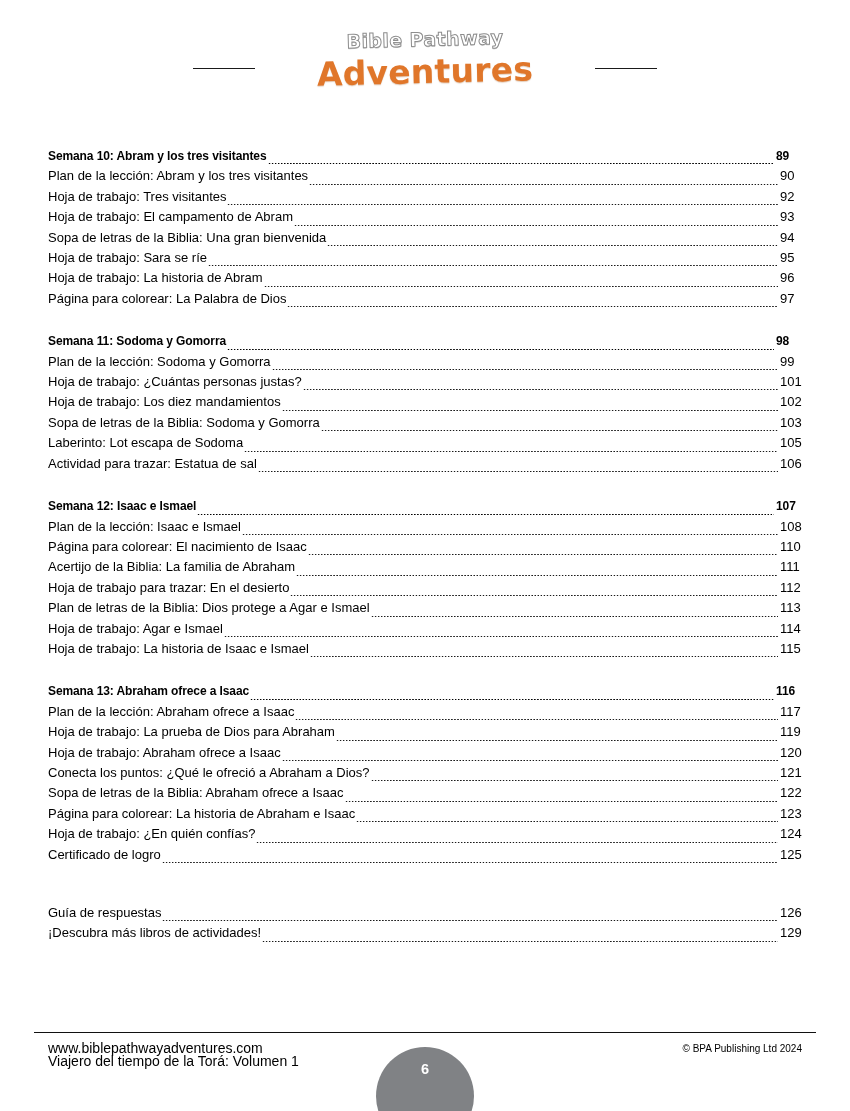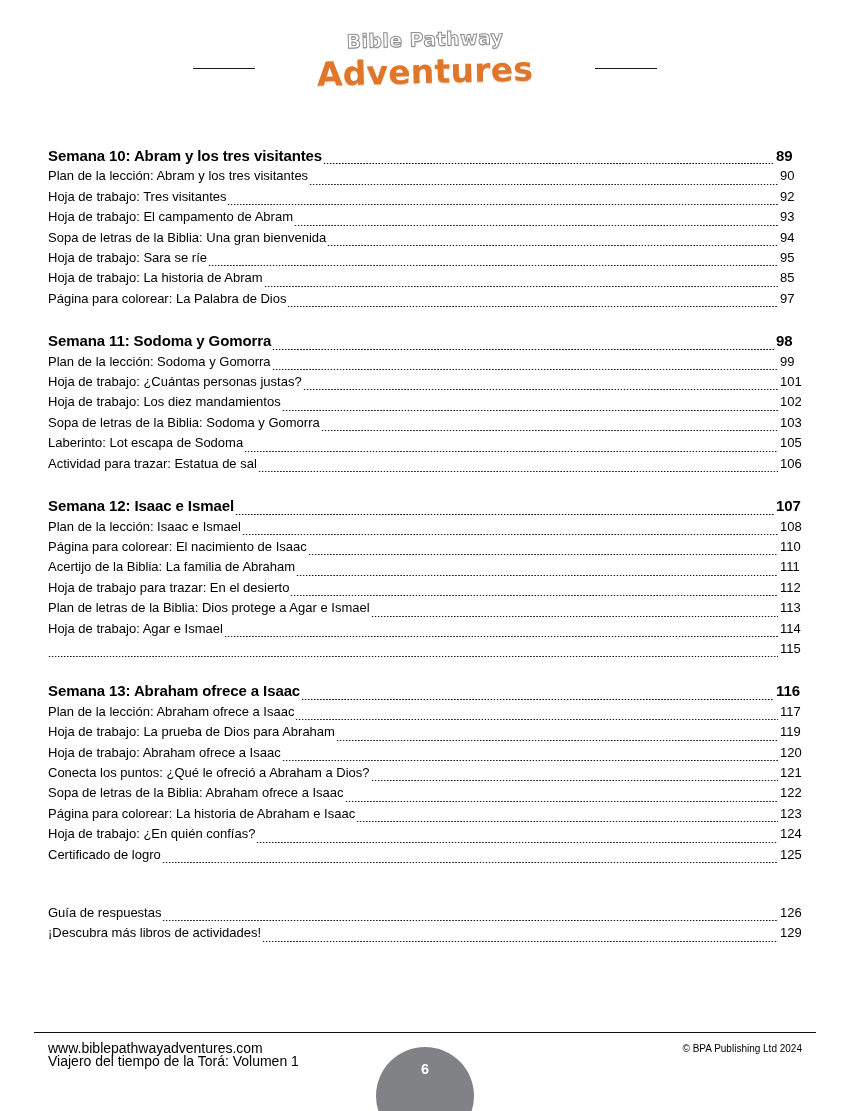--- a/index.html
+++ b/index.html
@@ -109,21 +109,21 @@
     background-repeat: repeat-x;
   }
   .row .pageno {
     flex: 0 0 auto;
     min-width: 22px;
     padding-left: 1px;
   }
 
   .row.section {
     font-weight: bold;
-    font-size: 15px;
+    font-size: 12px;
     letter-spacing: -0.1px;
   }
   .row.section .leader {
     background-image: radial-gradient(circle, #000000 0.85px, transparent 0.95px);
     background-size: 3.05px 3px;
   }
   .row.section .pageno { min-width: 26px; }
   .extras { margin-top: 38px; }
 
   
@@ -225,21 +225,21 @@
           <span class="pageno">94</span>
         </div>
         <div class="row">
           <span class="label">Hoja de trabajo: Sara se ríe</span>
           <span class="leader"></span>
           <span class="pageno">95</span>
         </div>
         <div class="row">
           <span class="label">Hoja de trabajo: La historia de Abram</span>
           <span class="leader"></span>
-          <span class="pageno">85</span>
+          <span class="pageno">96</span>
         </div>
         <div class="row">
           <span class="label">Página para colorear: La Palabra de Dios</span>
           <span class="leader"></span>
           <span class="pageno">97</span>
         </div>
       </div>
       <div class="group">
         <div class="row section">
           <span class="label">Semana 11: Sodoma y Gomorra</span>
@@ -307,20 +307,21 @@
           <span class="label">Plan de letras de la Biblia: Dios protege a Agar e Ismael</span>
           <span class="leader"></span>
           <span class="pageno">113</span>
         </div>
         <div class="row">
           <span class="label">Hoja de trabajo: Agar e Ismael</span>
           <span class="leader"></span>
           <span class="pageno">114</span>
         </div>
         <div class="row">
+          <span class="label">Hoja de trabajo: La historia de Isaac e Ismael</span>
           <span class="leader"></span>
           <span class="pageno">115</span>
         </div>
       </div>
       <div class="group">
         <div class="row section">
           <span class="label">Semana 13: Abraham ofrece a Isaac</span>
           <span class="leader"></span>
           <span class="pageno">116</span>
         </div>

